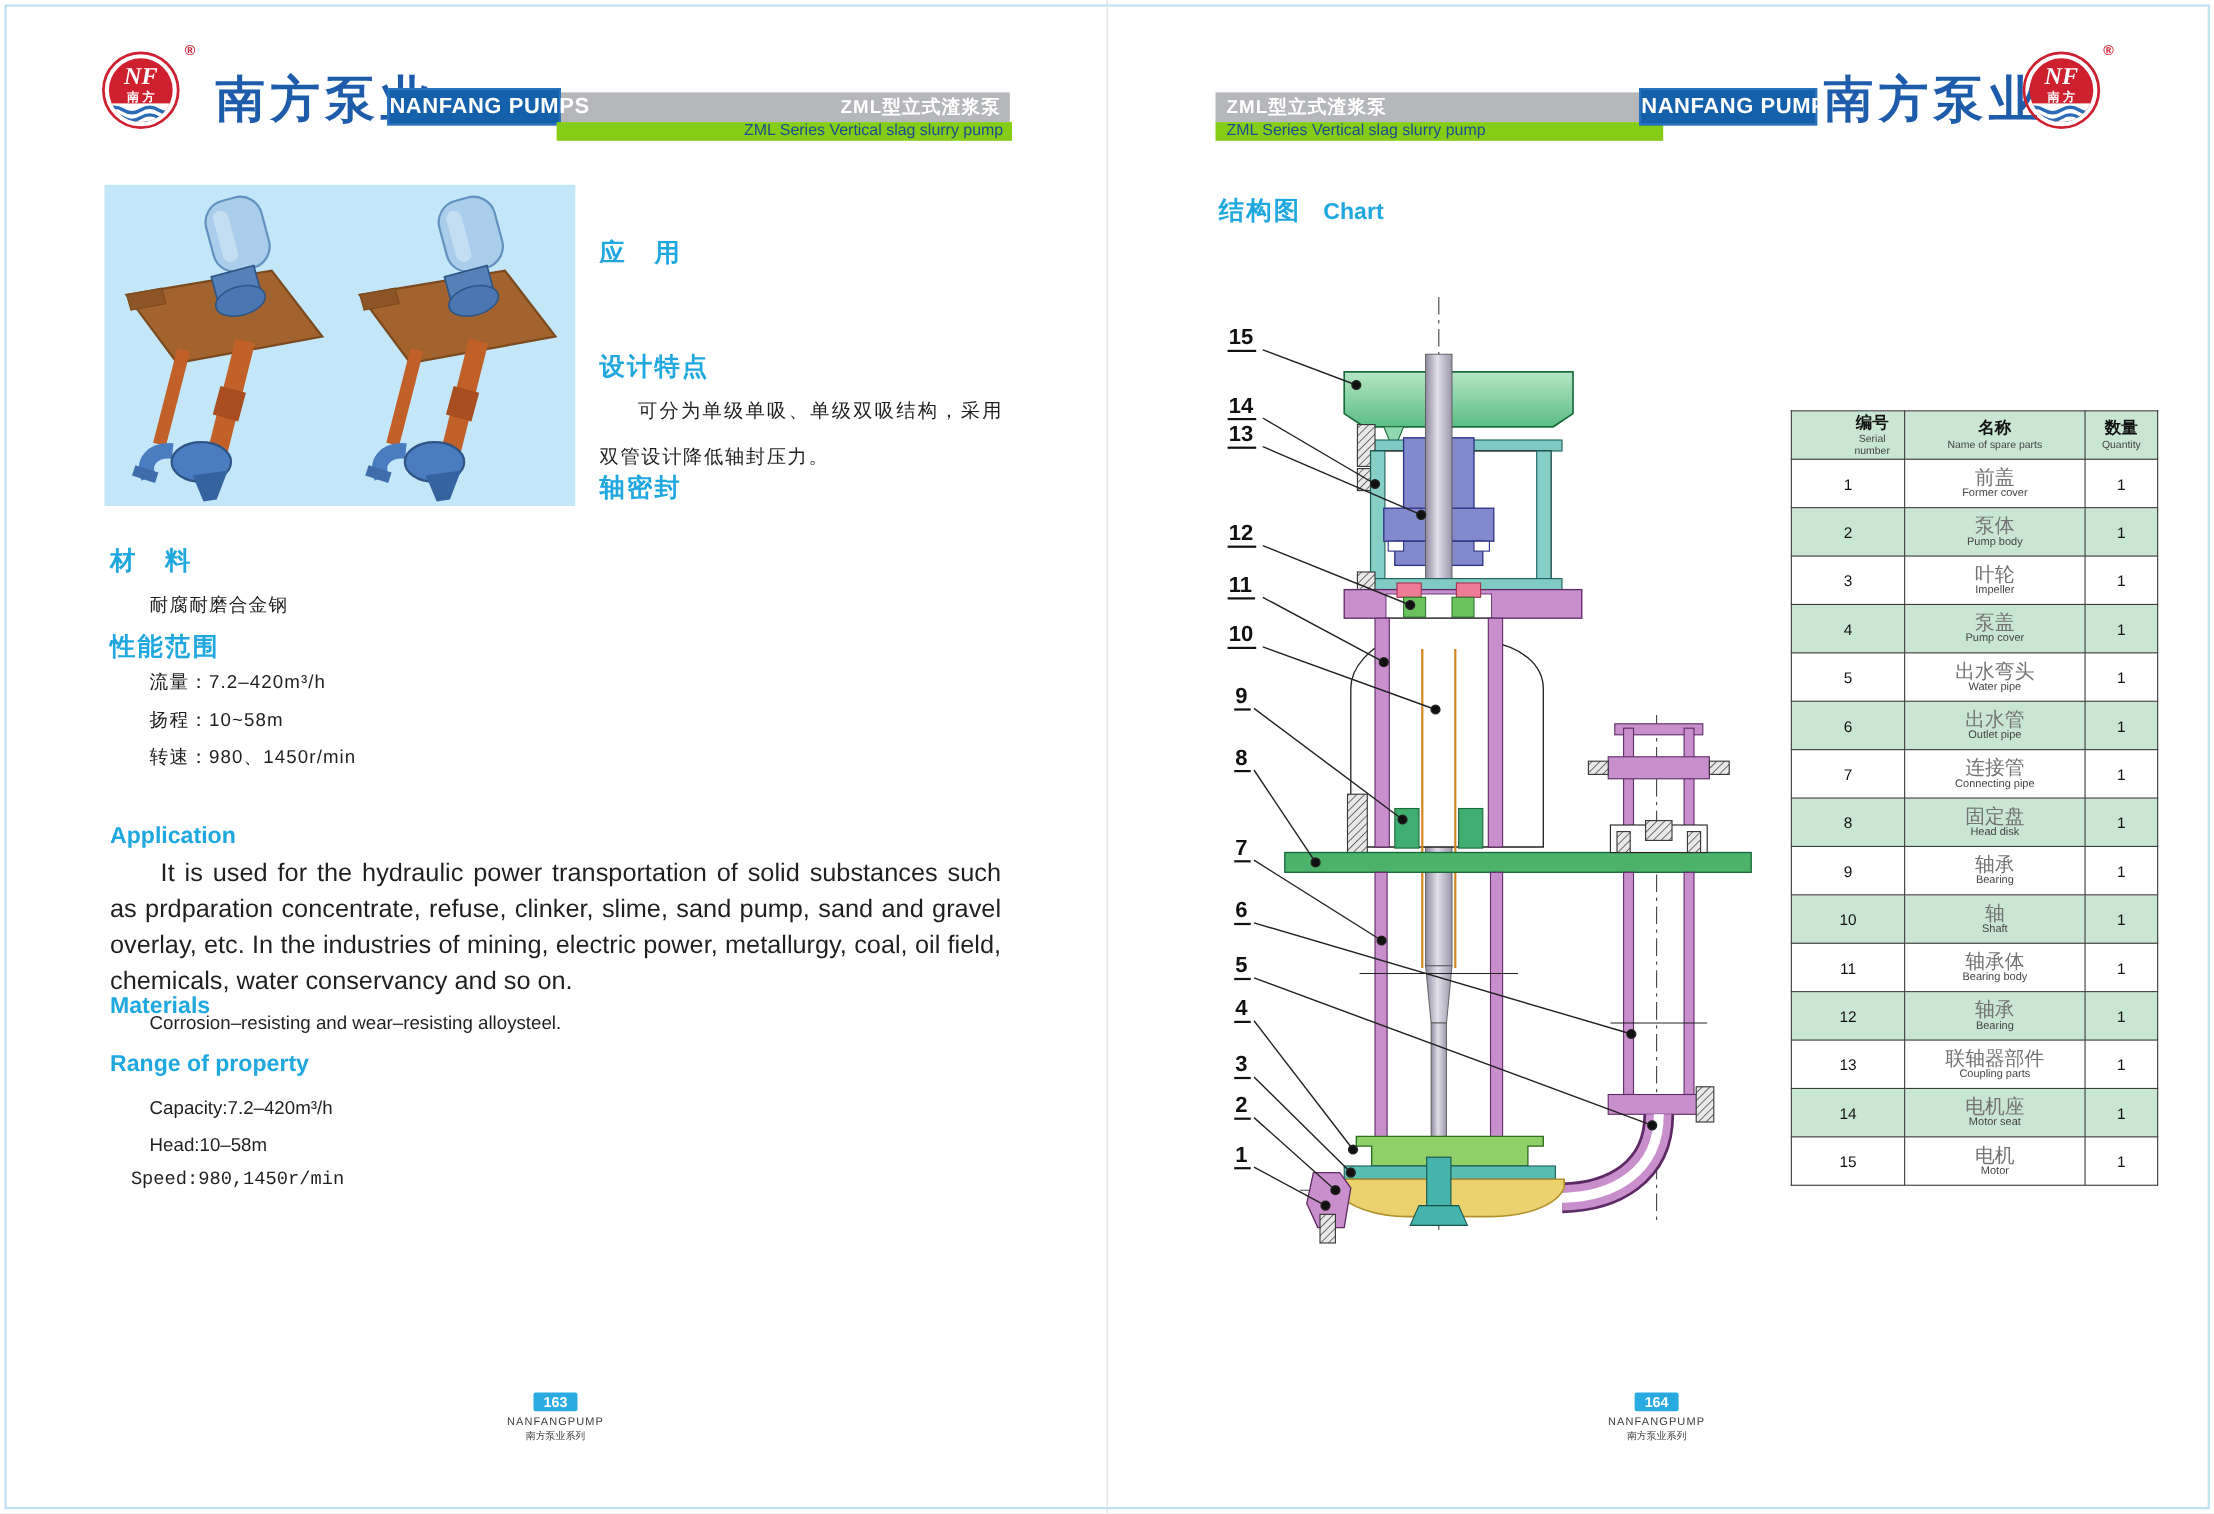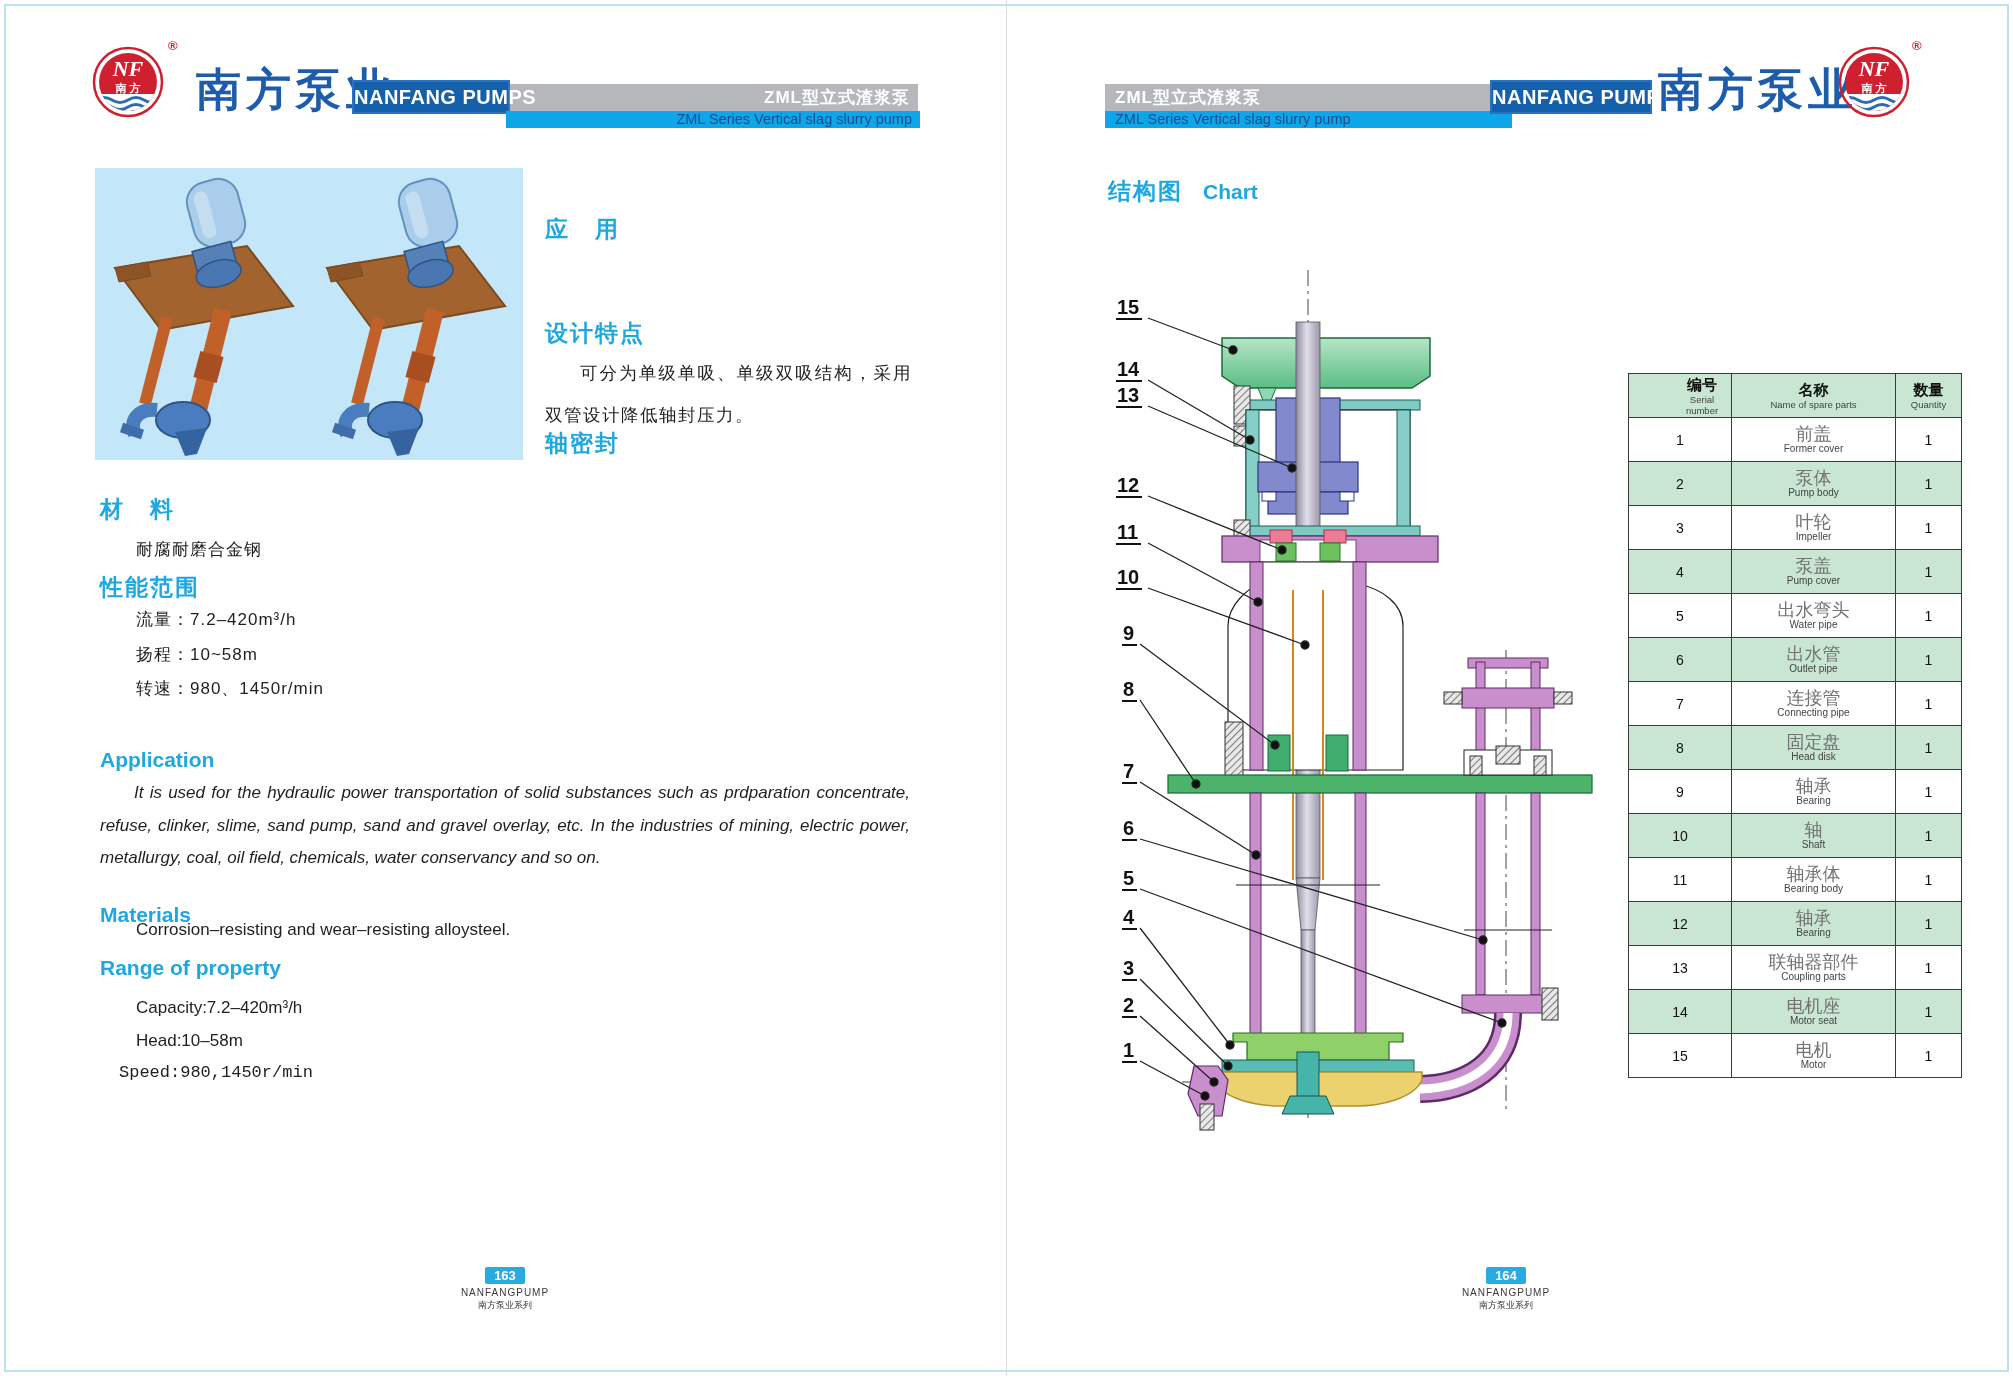--- a/index.html
+++ b/index.html
@@ -8,30 +8,30 @@
   .frame{position:absolute;inset:4px;border:2px solid #bfe2f2;pointer-events:none;}
   .seam{position:absolute;left:1006px;top:0;width:1px;height:100%;background:#dcdcdc;}
   .abs{position:absolute;}
 
   
   .brand-cn{font-size:45px;font-weight:bold;color:#1d5cab;letter-spacing:5px;white-space:nowrap;}
   .np-box{background:#1560ab;border:2px solid #2a72c0;color:#fff;font-weight:bold;font-size:20px;
           text-align:center;line-height:30px;height:30px;letter-spacing:0.5px;white-space:nowrap;}
   .graybar{background:#b5b7ba;height:27px;line-height:27px;color:#fff;font-weight:bold;font-size:17px;
            letter-spacing:1px;white-space:nowrap;}
-  .bluestrip{background:#0ea5e9;height:17px;line-height:17px;color:#1c4d8f;font-size:14.5px;white-space:nowrap;}
+  .bluestrip{background:#84cc16;height:17px;line-height:17px;color:#1c4d8f;font-size:14.5px;white-space:nowrap;}
   .t-right{text-align:right;padding-right:8px;}
   .t-left{text-align:left;padding-left:10px;}
   .reg{color:#cf2030;font-size:13px;font-weight:bold;}
 
   
   .h-cn{color:#1fa7e0;font-weight:bold;font-size:23px;letter-spacing:2px;}
   .h-en{color:#1fa7e0;font-weight:bold;font-size:21px;}
   .body-cn{font-size:17.5px;line-height:42px;text-align:justify;text-indent:2em;letter-spacing:1.5px;}
-  .body-en{font-size:17px;line-height:32.5px;text-align:justify;text-indent:2em;font-style:italic;}
+  .body-en{font-size:23px;line-height:32.5px;text-align:justify;text-indent:2em;}
   .item{font-size:17px;letter-spacing:1px;}
 
   .photo{background:#c3e6f8;}
 
   
   .footer{width:160px;text-align:center;}
   .pageno{display:inline-block;background:#29abe2;color:#fff;font-size:13px;font-weight:bold;
           padding:1px 9px;border-radius:2px;}
   .f1{font-size:10px;letter-spacing:1px;color:#3a3a3a;margin-top:3px;}
   .f2{font-size:9px;color:#3a3a3a;margin-top:1px;}

